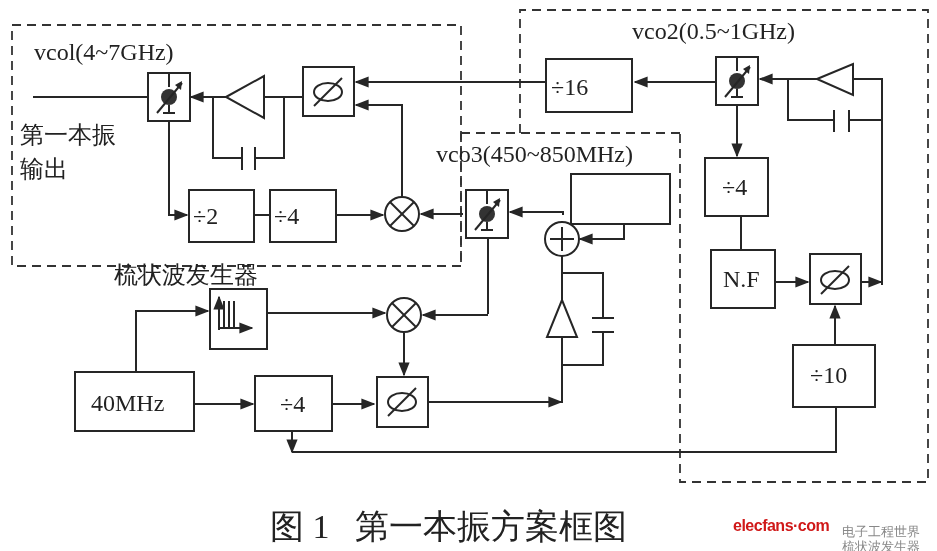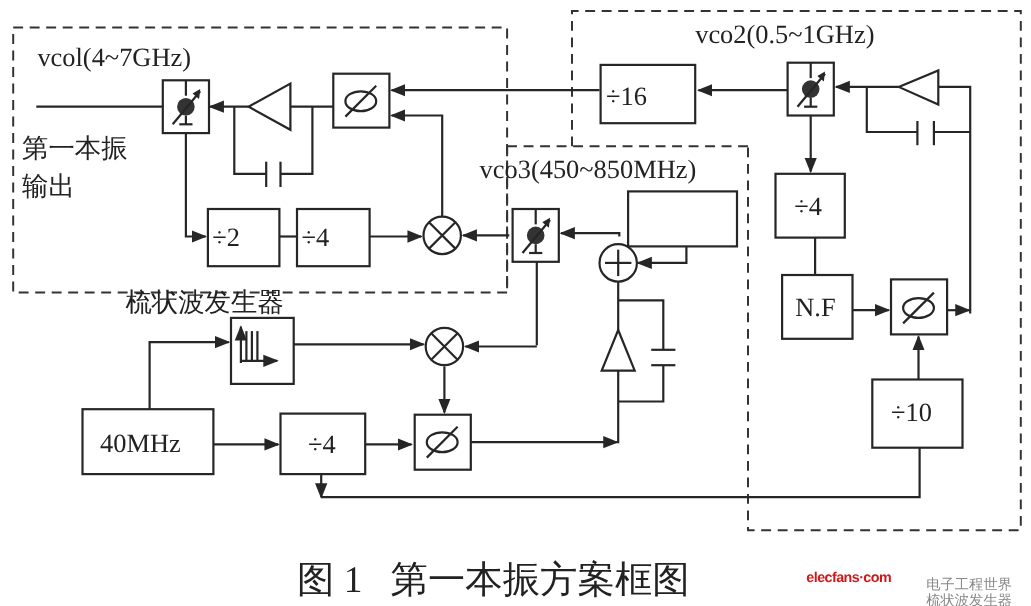--- a/index.html
+++ b/index.html
@@ -4,21 +4,21 @@
 <style>
   html, body { margin: 0; padding: 0; background: #ffffff; }
   body { width: 937px; height: 551px; position: relative; overflow: hidden; font-family: "Liberation Serif", "DejaVu Serif", serif; color: #222; }
   #diagram { position: absolute; left: 0; top: 0; width: 937px; height: 551px; }
   .ln { stroke: #262626; stroke-width: 2; fill: none; }
   .box { stroke: #262626; stroke-width: 2; fill: #fff; }
   .dash { stroke: #333; stroke-width: 1.8; fill: none; stroke-dasharray: 9 6; }
   .t { fill: #222; font-family: "Liberation Serif", "DejaVu Serif", serif; }
   .lbl { font-size: 24px; }
   .cap { font-size: 34px; }
-  .wm { position: absolute; left: 733px; top: 517px; font-family: "Liberation Sans", "DejaVu Sans", sans-serif; font-size: 13px; font-weight: bold; color: #d01818; letter-spacing: -0.5px; }
+  .wm { position: absolute; left: 733px; top: 517px; font-family: "Liberation Sans", "DejaVu Sans", sans-serif; font-size: 16px; font-weight: bold; color: #d01818; letter-spacing: -0.5px; }
   .wm2 { position: absolute; left: 842px; top: 513px; width: 85px; height: 34px; font-family: "DejaVu Sans", sans-serif; font-size: 13px; color: #888; line-height: 15px; margin-top: 11px; }
 </style>
 </head>
 <body>
 
 <svg id="diagram" viewBox="0 0 937 551" xmlns="http://www.w3.org/2000/svg">
   <defs>
     <marker id="ah" viewBox="0 0 10 10" refX="9" refY="5" markerWidth="7" markerHeight="7" orient="auto-start-reverse">
       <path d="M0,1 L10,5 L0,9 Z" fill="#262626"></path>
     </marker>

